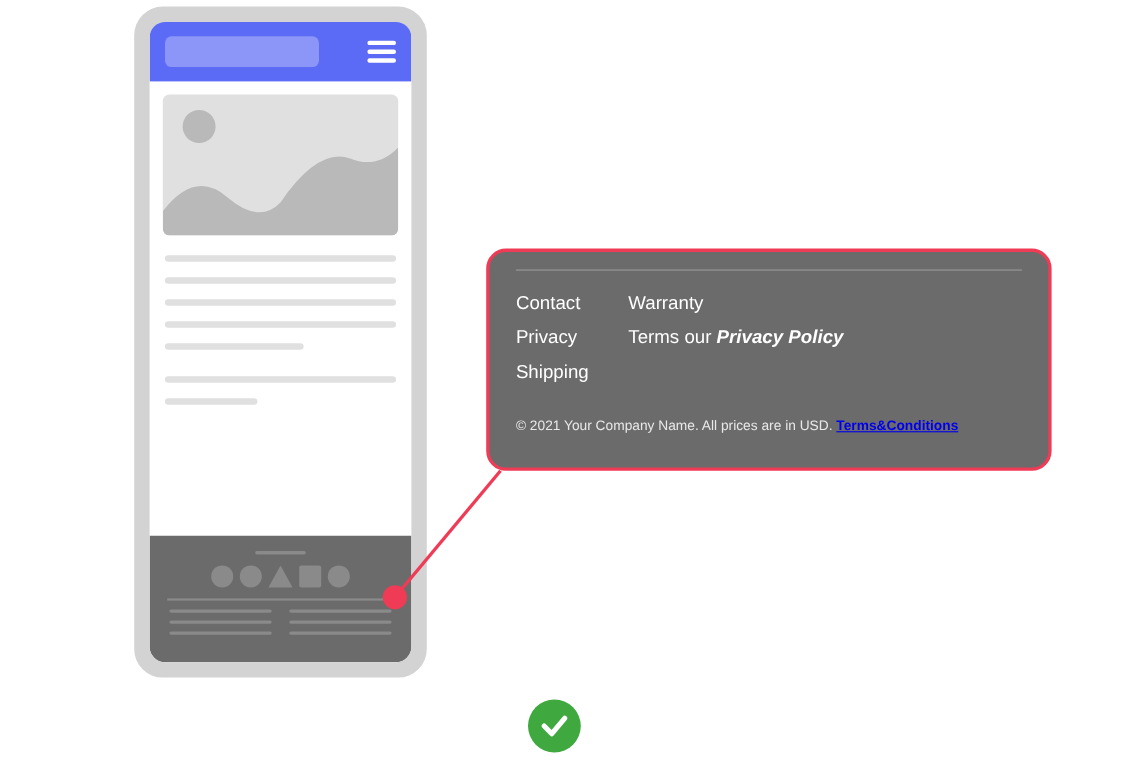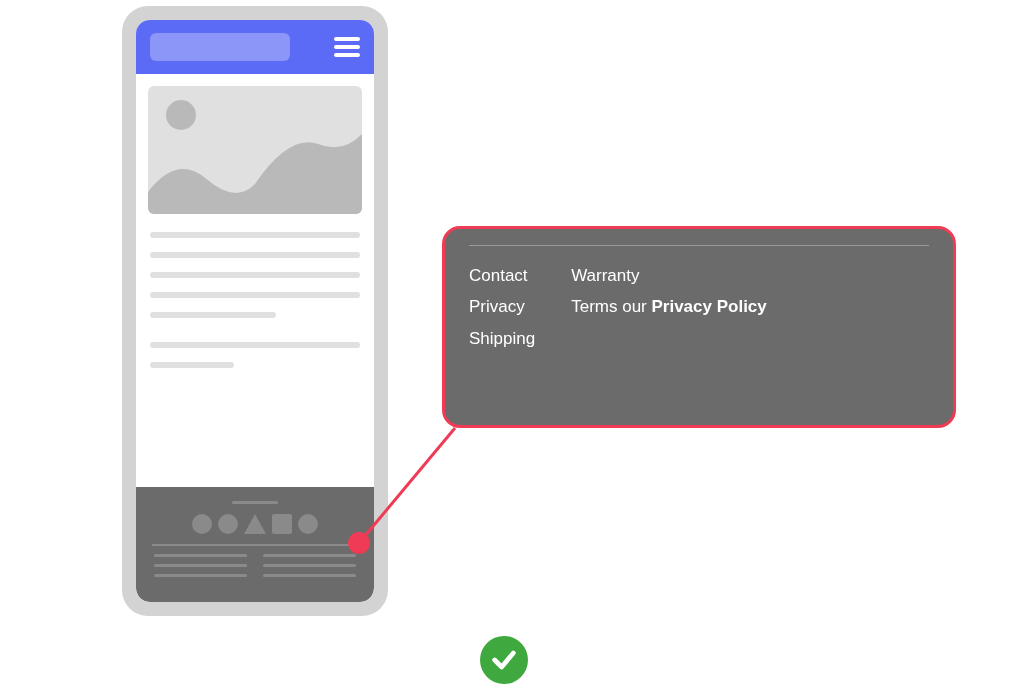--- a/index.html
+++ b/index.html
@@ -161,21 +161,21 @@
   gap: 36px;
   margin-bottom: 22px;
 }
 .callout-col a, .callout-col span {
   display: block;
   color: #fff;
   text-decoration: none;
   font-size: 17px;
   line-height: 1.85;
 }
-.underlined { text-decoration: underline; font-weight: 600; }
+.underlined { text-decoration: underline; font-weight: 600; font-style: italic; }
 .callout-bottom {
   font-size: 12.5px;
   line-height: 1.9;
   color: #e8e8e8;
 }
 .callout-bottom .tc { text-decoration: underline; font-weight: 600; }
 
 
 .connector {
   position: absolute;
@@ -280,20 +280,23 @@
       <a href="#">Shipping</a>
     </div>
     <div class="callout-col">
       <a href="#">Warranty</a>
       <span>
         <span style="display:inline">Terms our </span><a href="#" class="underlined" style="display:inline">Privacy Policy</a>
       </span>
     </div>
   </div>
   <div class="callout-bottom">
+    <div>
+      <span>© 2021 Your Company Name. All prices are in USD. </span><a href="#" class="tc">Terms&amp;Conditions</a>
+    </div>
   </div>
 </div>
 
 <div class="check">
   <svg viewBox="0 0 24 24">
       <path d="M4 12 L10 18 L20 6" stroke="#fff" stroke-width="4" fill="none" stroke-linecap="round" stroke-linejoin="round"></path>
     </svg>
 </div>
 
 </body></html>

